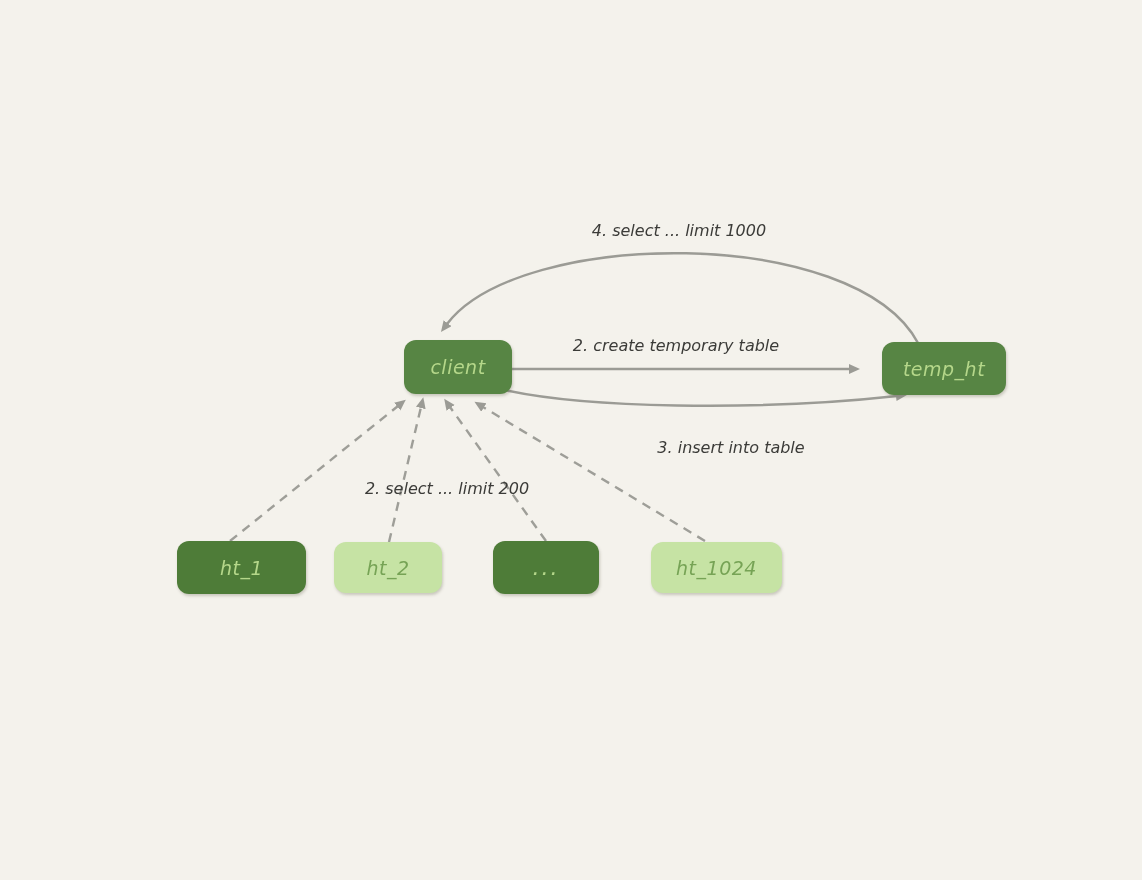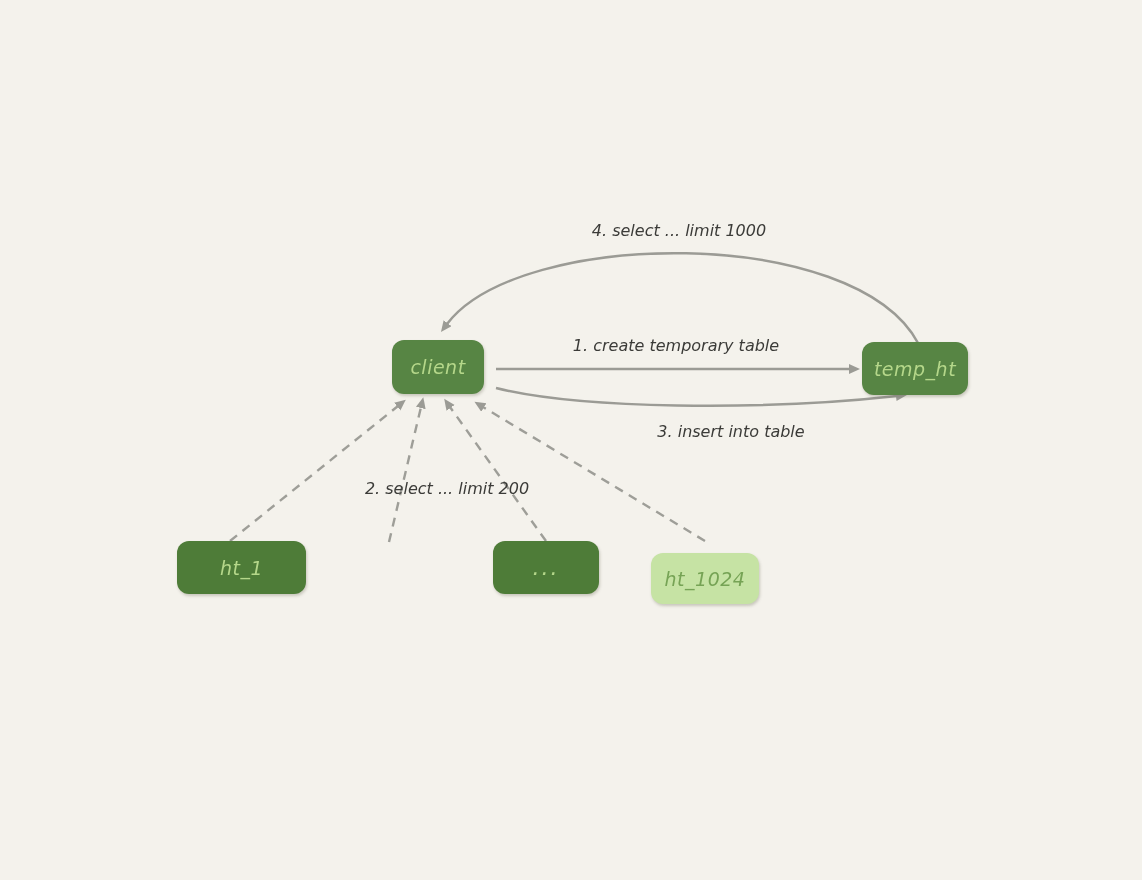--- a/index.html
+++ b/index.html
@@ -37,38 +37,38 @@
     border-radius: 12px;
     font-style: italic;
     font-size: 19px;
     letter-spacing: 0.5px;
     box-shadow: 1px 2px 3px rgba(90, 90, 70, 0.28);
   }
   .node--mid   { background: var(--green-mid);   color: var(--text-on-dark); }
   .node--dark  { background: var(--green-dark);  color: var(--text-on-dark); }
   .node--light { background: var(--green-light); color: var(--text-on-light); }
 
-  .node--client  { left: 392px; top: 340px; width: 92px; height: 54px; }
-  .node--temp-ht { left: 862px; top: 342px; width: 106px; height: 53px; }
+  .node--client  { left: 404px; top: 340px; width: 108px; height: 54px; }
+  .node--temp-ht { left: 882px; top: 342px; width: 124px; height: 53px; }
   .node--ht-1    { left: 177px; top: 541px; width: 129px; height: 53px; }
   .node--ht-2    { left: 334px; top: 542px; width: 108px; height: 51px; }
   .node--ht-dots { left: 493px; top: 541px; width: 106px; height: 53px; font-size: 22px; letter-spacing: 2px; }
-  .node--ht-1024 { left: 651px; top: 542px; width: 108px; height: 51px; margin-top: 11px; }
+  .node--ht-1024 { left: 651px; top: 542px; width: 131px; height: 51px; }
 
   .edge-label {
     position: absolute;
     transform: translateX(-50%);
     white-space: nowrap;
     font-style: italic;
     font-size: 16px;
     color: var(--label-text);
   }
   .edge-label--select-final { left: 679px; top: 221px; }
   .edge-label--create-table { left: 676px; top: 336px; }
-  .edge-label--insert       { left: 731px; top: 422px; font-style: italic; }
+  .edge-label--insert       { left: 731px; top: 438px; font-style: italic; }
   .edge-label--select-shards{ left: 447px; top: 479px; }
 </style>
 </head>
 <body>
 
 <div class="canvas">
 
   <svg class="arrows-layer" viewBox="0 0 1142 880" xmlns="http://www.w3.org/2000/svg">
     <defs>
       <marker id="arrowhead" markerUnits="userSpaceOnUse" markerWidth="18" markerHeight="14" refX="1" refY="5" orient="auto">
@@ -87,26 +87,27 @@
     <path d="M 546 541 L 450 407" fill="none" stroke="#9e9e98" stroke-width="2.4" stroke-dasharray="9 7" marker-end="url(#arrowhead)"></path>
     <path d="M 705 541 L 483 407" fill="none" stroke="#9e9e98" stroke-width="2.4" stroke-dasharray="9 7" marker-end="url(#arrowhead)"></path>
   </svg>
 
   <div class="node node--mid node--client">client</div>
 
   <div class="node node--mid node--temp-ht">temp_ht</div>
 
   <div class="node node--dark node--ht-1">ht_1</div>
 
+  <div class="node node--light node--ht-2">ht_2</div>
 
   <div class="node node--dark node--ht-dots">...</div>
 
   <div class="node node--light node--ht-1024">ht_1024</div>
 
   <div class="edge-label edge-label--select-final">4. select ... limit 1000</div>
 
-  <div class="edge-label edge-label--create-table">1. create temporary table</div>
+  <div class="edge-label edge-label--create-table">2. create temporary table</div>
 
   <div class="edge-label edge-label--insert">3. insert into table</div>
 
   <div class="edge-label edge-label--select-shards">2. select ... limit 200</div>
 
 </div>
 
 </body></html>

